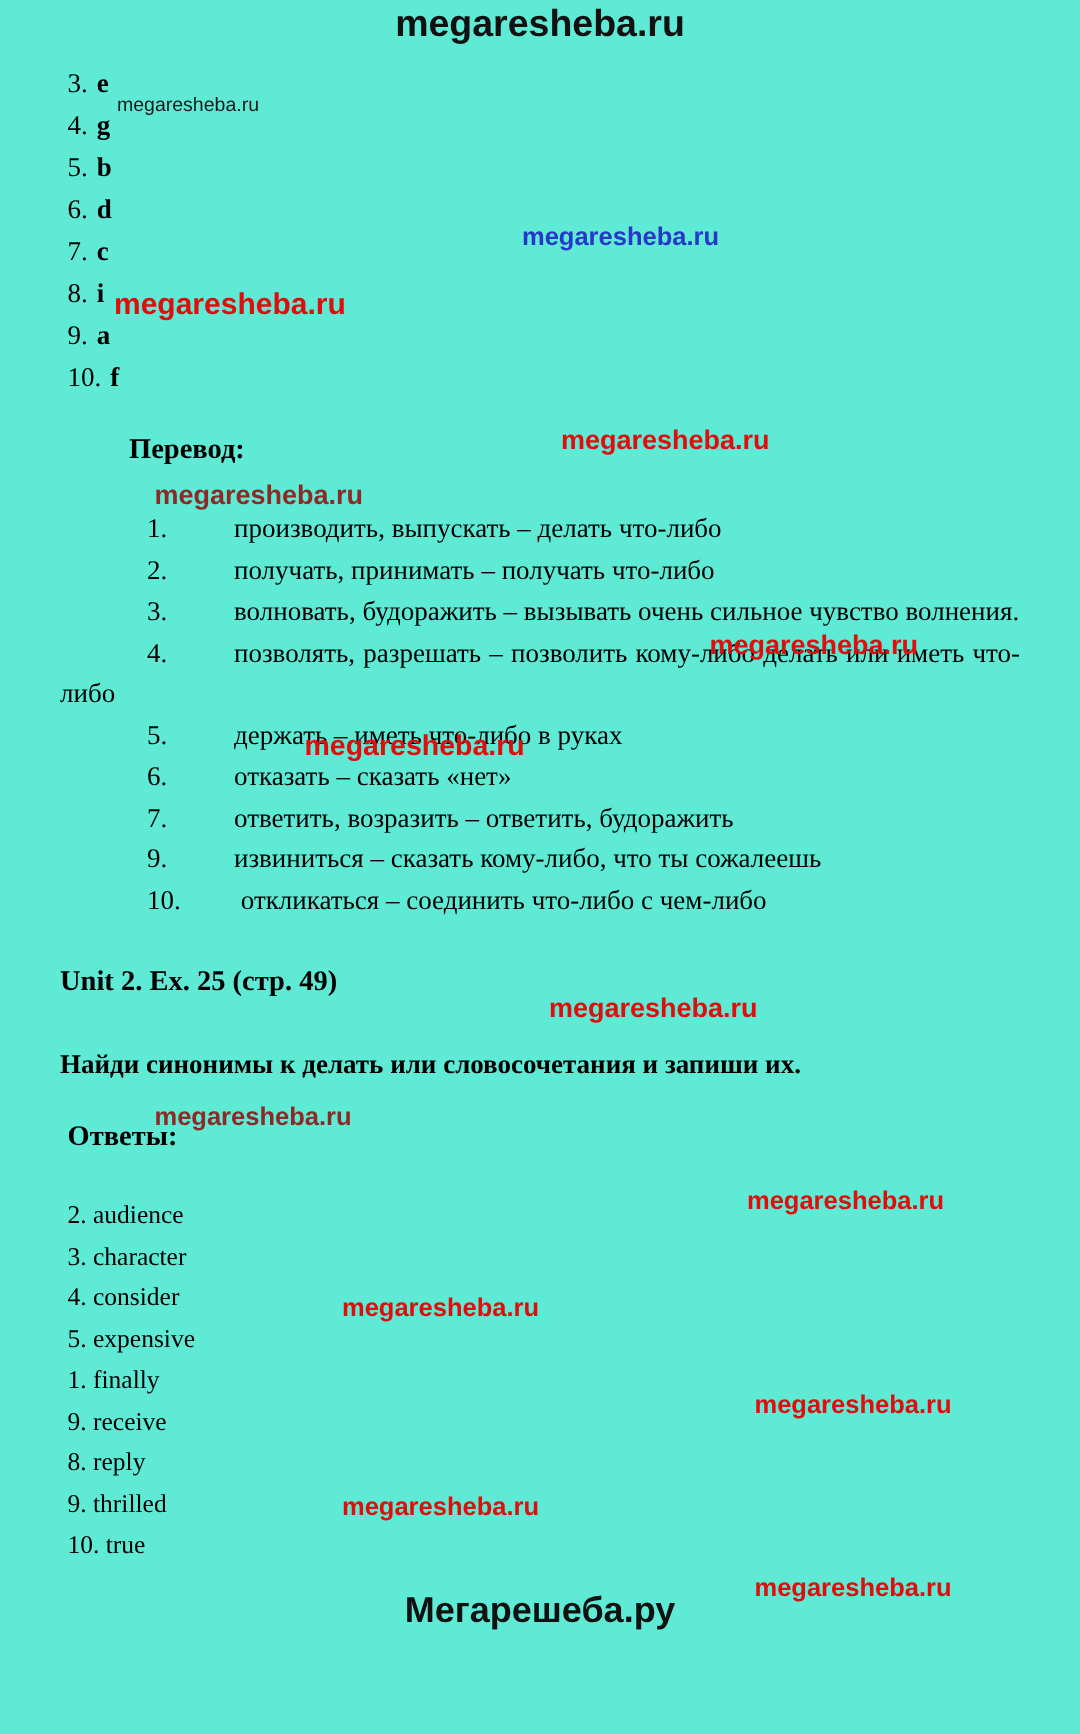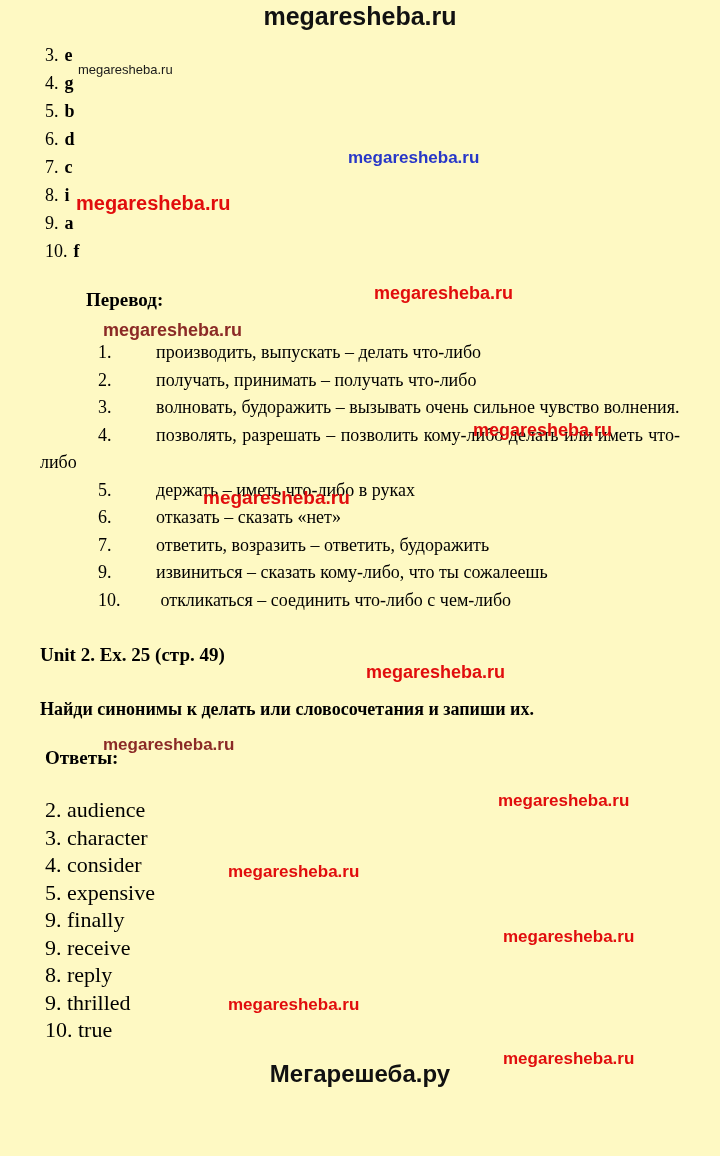--- a/index.html
+++ b/index.html
@@ -1,20 +1,20 @@
 <!DOCTYPE html>
 <html><head>
 <meta charset="utf-8">
 <style>
   html,body { margin:0; padding:0; background:#ffffff; }
   .page {
     position: relative;
     width: 720px;
     height: 1156px;
-    background: #fef9c3;
+    background: #5eead4;
     overflow: hidden;
     font-family: "Liberation Serif", serif;
     color: #000000;
   }
   .content { padding: 0 40px; }
 
   .top-title {
     padding-top: 2px;
     text-align: center;
     font-family: "Liberation Sans", sans-serif;
@@ -60,21 +60,21 @@
     font-weight: bold;
     font-size: 18px;
   }
   .answers-heading {
     margin-top: 27px;
     margin-left: 5px;
     font-weight: bold;
     font-size: 19px;
   }
   .answer-list { margin-top: 27px; margin-left: 5px; }
-  .answer-row { line-height: 27.5px; font-size: 22px; }
+  .answer-row { line-height: 27.5px; font-size: 17px; }
 
   .footer-title {
     margin-top: 16px;
     text-align: center;
     font-family: "Liberation Sans", sans-serif;
     font-weight: bold;
     font-size: 24px;
     color: #111111;
   }
 
@@ -127,21 +127,21 @@
 
     <div class="task-line">Найди синонимы к делать или словосочетания и запиши их.</div>
 
     <div class="answers-heading">Ответы:</div>
 
     <div class="answer-list">
       <div class="answer-row">2. audience</div>
       <div class="answer-row">3. character</div>
       <div class="answer-row">4. consider</div>
       <div class="answer-row">5. expensive</div>
-      <div class="answer-row">9. finally</div>
+      <div class="answer-row">1. finally</div>
       <div class="answer-row">9. receive</div>
       <div class="answer-row">8. reply</div>
       <div class="answer-row">9. thrilled</div>
       <div class="answer-row">10. true</div>
     </div>
 
     <div class="footer-title">Мегарешеба.ру</div>
   </div>
 
   <span class="wm wm-black" style="left:78px;  top:62px;  font-size:13px;">megaresheba.ru</span>

